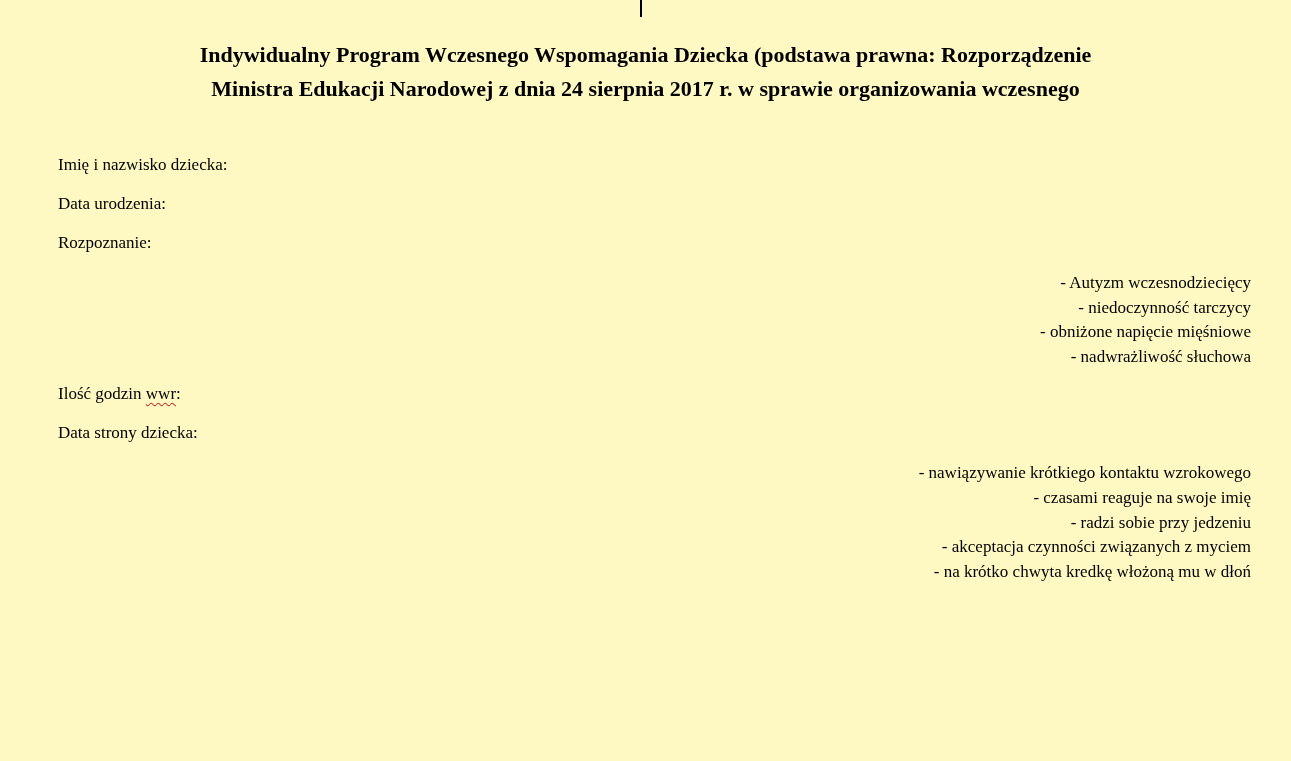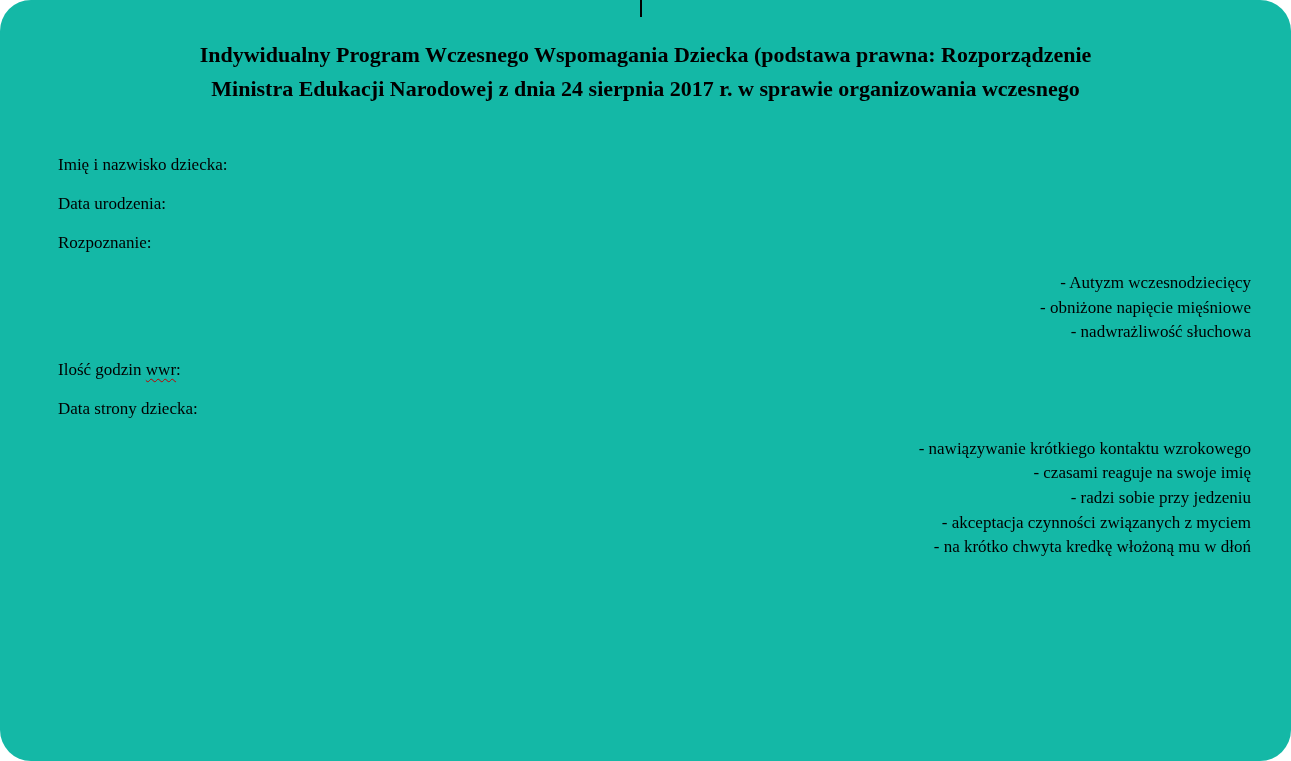--- a/index.html
+++ b/index.html
@@ -1,25 +1,24 @@
 <!DOCTYPE html>
 <html><head>
 <meta charset="utf-8">
 <style>
   * { box-sizing: border-box; }
   html, body { margin: 0; padding: 0; background: #ffffff; }
   .page {
     position: relative;
     width: 1291px;
     height: 761px;
-    background: #14b8a6;
+    background: #fef9c3;
     overflow: hidden;
     font-family: "Liberation Serif", "DejaVu Serif", serif;
     color: #000000;
-    border-radius: 31px;
   }
   .top-marker {
     position: absolute;
     left: 640px;
     top: 0;
     width: 2px;
     height: 17px;
     background: #000000;
   }
   .title {
@@ -71,20 +70,21 @@
 
     <p class="para bold">Imię i nazwisko dziecka:</p>
 
     <p class="para bold">Data urodzenia:</p>
 
 
     <p class="para"><span class="bold">Rozpoznanie</span><span>:</span></p>
 
     <div class="list">
       <div class="list-item">- Autyzm wczesnodziecięcy</div>
+      <div class="list-item">- niedoczynność tarczycy</div>
       <div class="list-item">- obniżone napięcie mięśniowe</div>
       <div class="list-item">- nadwrażliwość słuchowa</div>
     </div>
 
     <p class="para"><span class="bold">Ilość godzin </span><span class="bold misspell">wwr</span><span class="bold">:</span></p>
 
     <p class="para bold">Data strony dziecka:</p>
 
     <div class="list">
       <div class="list-item">- nawiązywanie krótkiego kontaktu wzrokowego</div>

